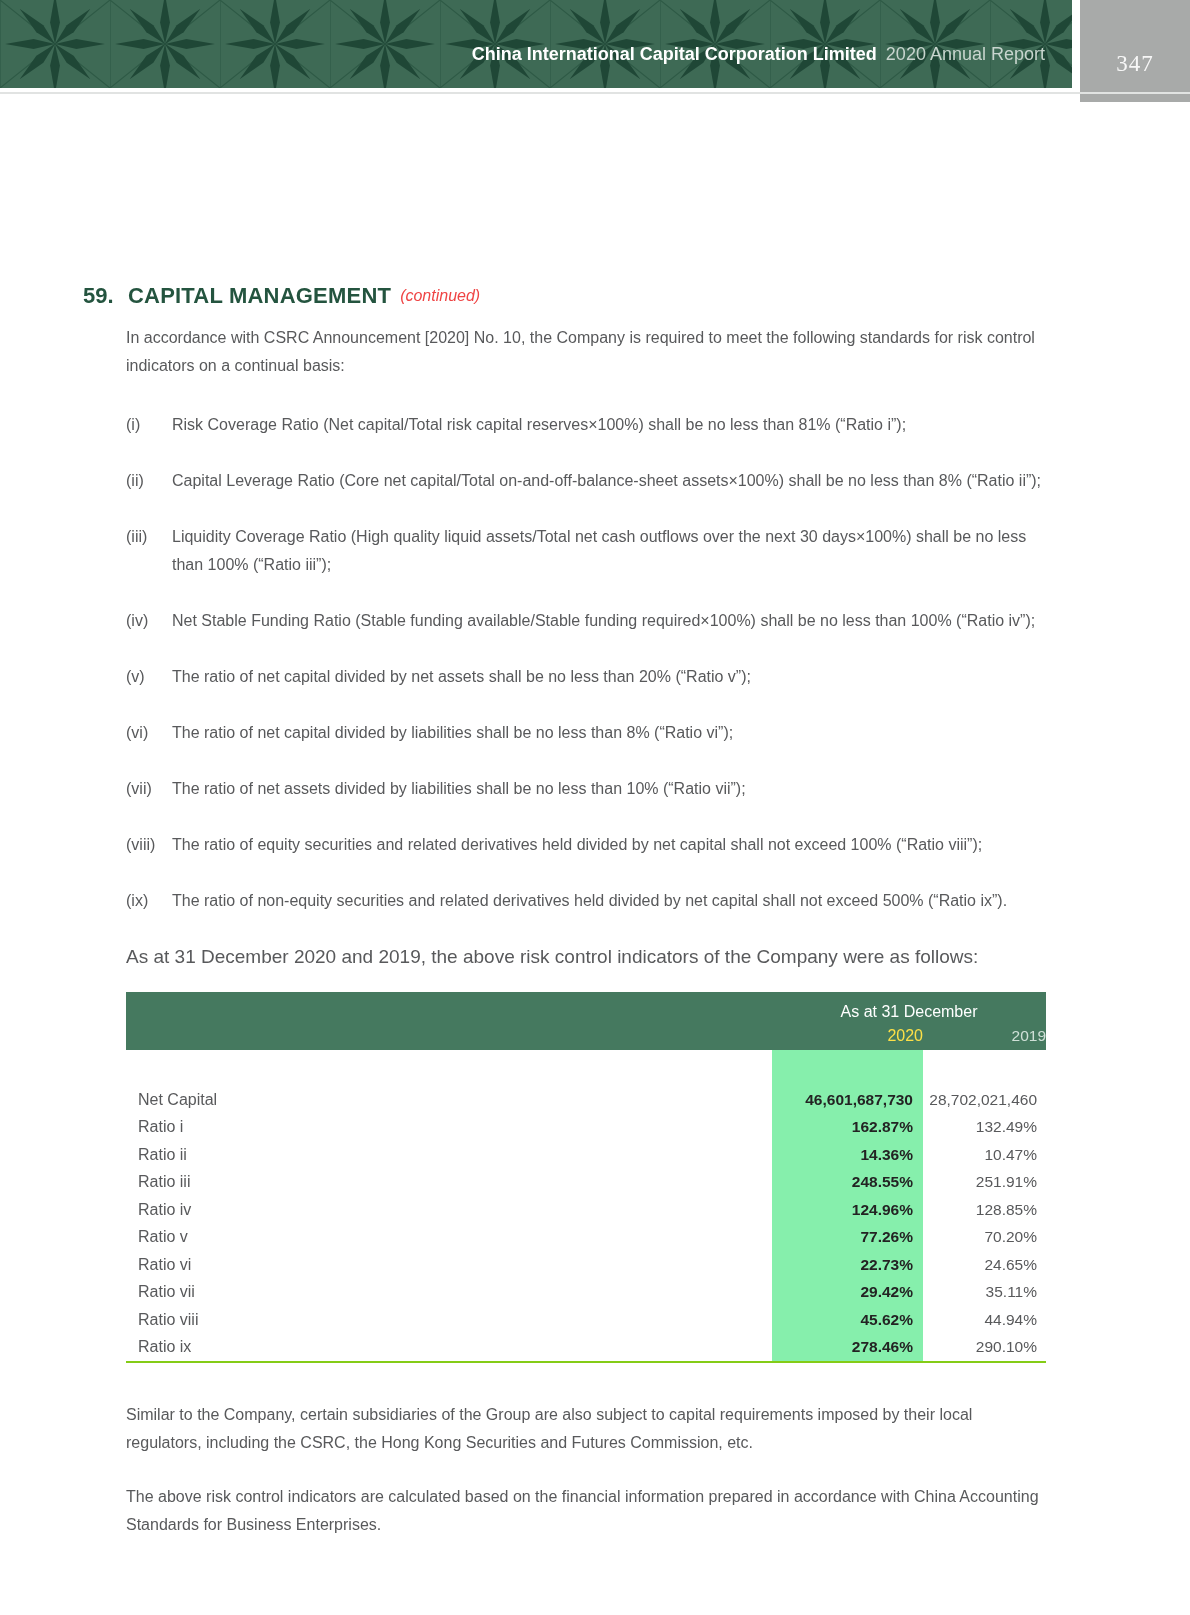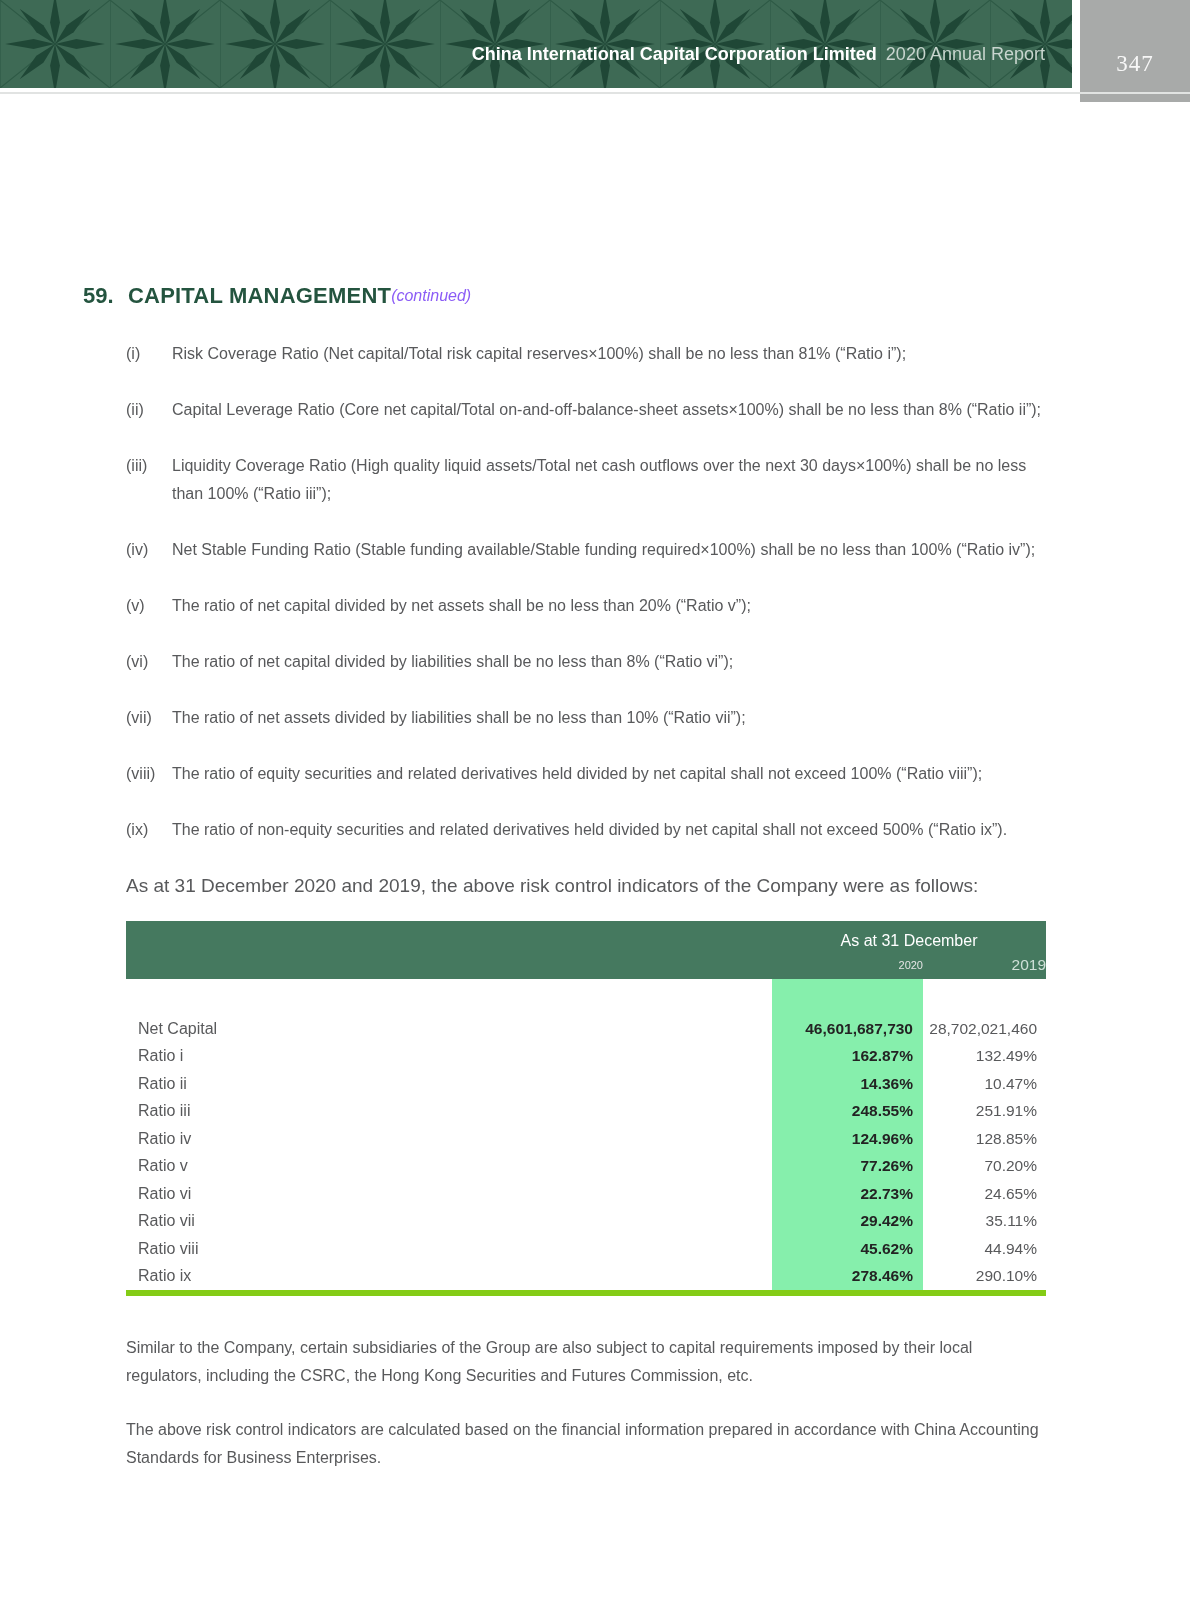--- a/index.html
+++ b/index.html
@@ -16,42 +16,42 @@
             display:flex;align-items:center;justify-content:center;box-sizing:border-box;padding-top:26px;}
   .page-box span{font-family:"Liberation Serif",serif;font-size:23px;color:#f7f7f7;letter-spacing:1px;}
   .header-rule{position:absolute;left:0;top:92px;width:1190px;height:2px;background:#e1e3e2;}
 
   
   .content{position:absolute;left:126px;top:93px;width:920px;}
 
   .sec-title{display:flex;align-items:flex-end;margin:190px 0 0 -43px;line-height:26px;}
   .sec-num{width:45px;font-size:22px;font-weight:bold;color:#24543f;}
   .sec-name{margin:0;font-size:22px;font-weight:bold;color:#24543f;letter-spacing:.2px;display:inline;}
-  .sec-cont{font-size:16px;font-style:italic;color:#8b5cf6;}
+  .sec-cont{font-size:16px;font-style:italic;color:#ef4444;margin-left:9px;}
 
   .intro{margin:15px 0 0 0;font-size:16px;line-height:28px;color:#58595b;}
 
   .items{margin-top:31px;}
   .item{display:flex;line-height:28px;font-size:16px;color:#58595b;margin-bottom:28px;}
   .item .marker{flex:0 0 46px;}
   .item .itext{flex:1 1 auto;}
 
   .table-intro{margin:3px 0 0 0;font-size:19px;line-height:28px;color:#58595b;}
 
   
   table.risk{border-collapse:collapse;table-layout:fixed;width:920px;margin-top:21px;
-             border-bottom:6px solid #84cc16;}
+             border-bottom:2px solid #84cc16;}
   table.risk col.c-lbl{width:646px;}
   table.risk col.c-20{width:151px;}
   table.risk col.c-19{width:123px;}
   table.risk th,table.risk td{padding:0;font-weight:normal;}
   tr.gh1 th{background:#45795f;height:29px;}
   tr.gh2 th{background:#45795f;height:29px;}
   .gh-group{color:#ffffff;font-weight:bold;font-size:16px;text-align:center;vertical-align:bottom;padding-bottom:2px;}
-  .gh-2020{color:#e5e5e5;font-weight:bold;font-size:11px;text-align:right;padding-right:10px;vertical-align:middle;}
+  .gh-2020{color:#fde047;font-weight:bold;font-size:16px;text-align:right;padding-right:10px;vertical-align:middle;}
   .gh-2019{color:#cfe0d7;font-size:15.5px;text-align:right;padding-right:9px;vertical-align:middle;}
   td.c2020{background:#86efac;}
   tr.spacer-row td{height:36px;}
   tr.data-row td{height:27.5px;vertical-align:middle;font-size:16px;}
   tr.data-row td.lbl{padding-left:12px;color:#58595b;}
   tr.data-row td.c2020{text-align:right;padding-right:10px;font-weight:bold;color:#232323;font-size:15.5px;}
   tr.data-row td.c2019{text-align:right;padding-right:9px;color:#58595b;font-size:15.5px;}
 
   .footer-para{margin:38px 0 0 0;font-size:16px;line-height:28px;color:#58595b;}
   .footer-para + .footer-para{margin-top:26px;}
@@ -99,20 +99,21 @@
   <div class="header-rule"></div>
 
   <div class="content">
 
     <div class="sec-title">
       <span class="sec-num">59.</span>
       <h1 class="sec-name">CAPITAL MANAGEMENT</h1>
       <span class="sec-cont">(continued)</span>
     </div>
 
+    <p class="intro">In accordance with CSRC Announcement [2020] No. 10, the Company is required to meet the following standards for risk control indicators on a continual basis:</p>
 
     <div class="items">
 
         <div class="item">
           <span class="marker">(i)</span>
           <span class="itext">Risk Coverage Ratio (Net capital/Total risk capital reserves×100%) shall be no less than 81% (“Ratio i”);</span>
         </div>
 
         <div class="item">
           <span class="marker">(ii)</span>

